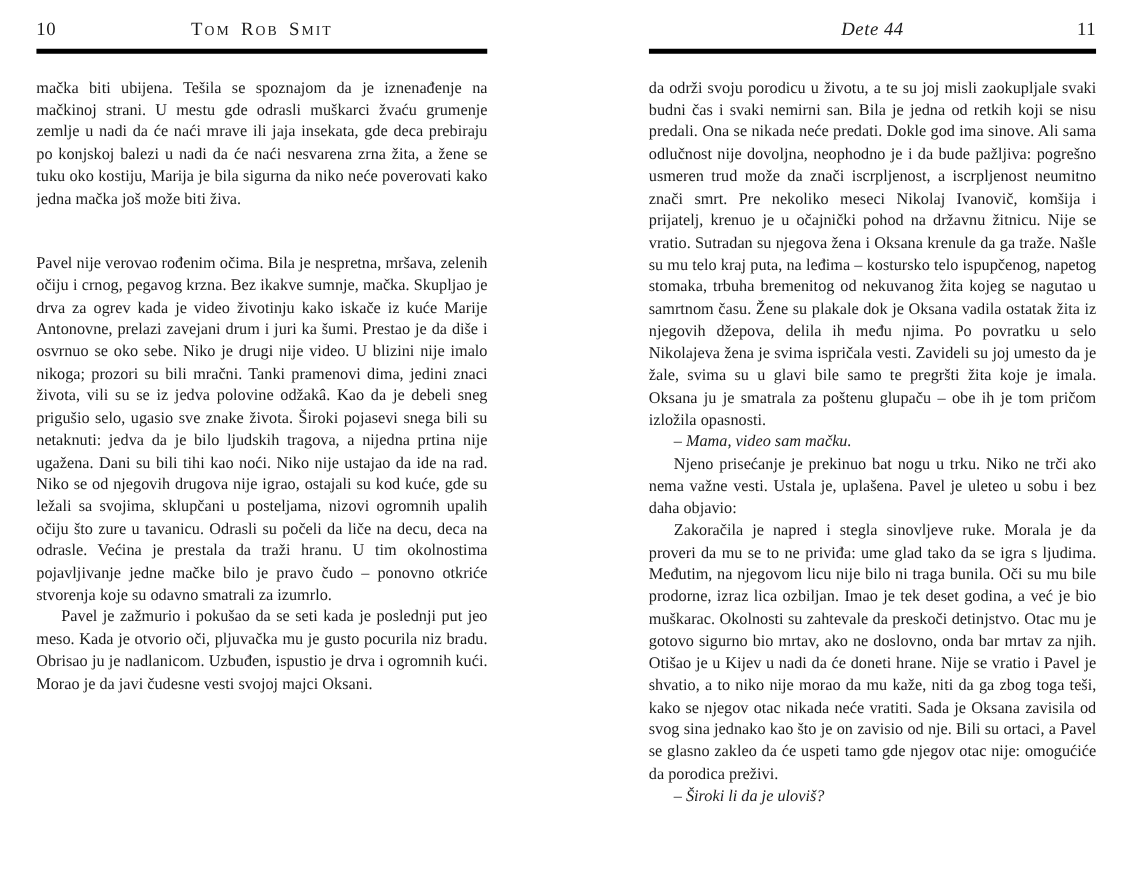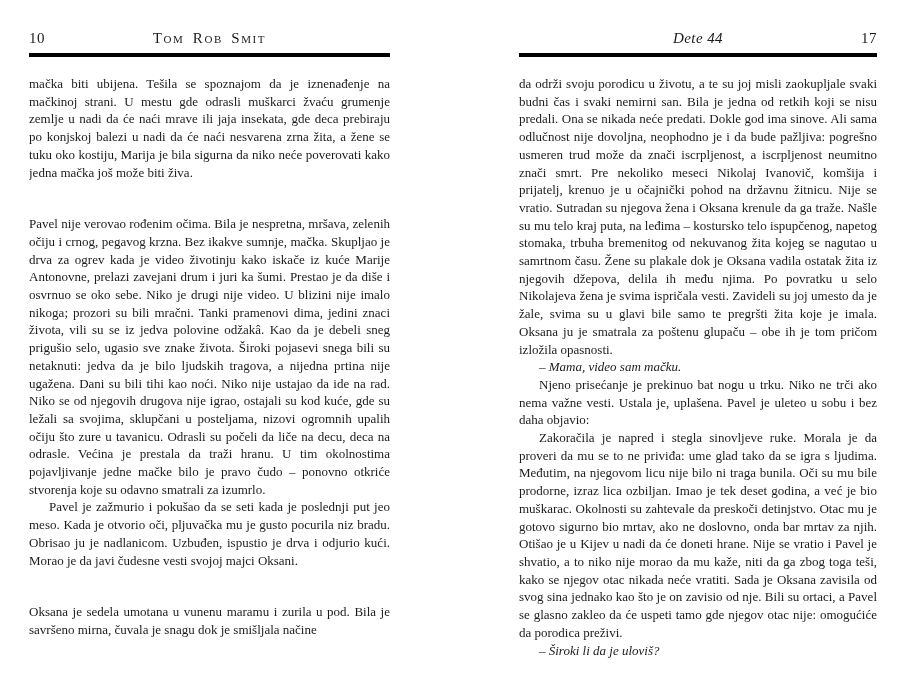--- a/index.html
+++ b/index.html
@@ -10,21 +10,21 @@
     color: #1b1b1b;
     overflow: hidden;
     position: relative;
   }
   .spread { position: absolute; inset: 0; }
   .page { position: absolute; top: 0; overflow: hidden; height: 700px; }
   .page-left  { left: 29px;  width: 361px; }
   .page-right { left: 519px; width: 358px; }
 
   .page-header {
-    padding-top: 29px;
+    padding-top: 15px;
     display: grid;
     grid-template-columns: 1fr auto 1fr;
     align-items: baseline;
     font-size: 15px;
     line-height: 19px;
   }
   .page-header .slot-left  { justify-self: start; }
   .page-header .slot-mid   { justify-self: center; }
   .page-header .slot-right { justify-self: end; }
   .running-head-caps {
@@ -57,30 +57,29 @@
   <section class="page page-left">
     <header class="page-header">
       <span class="slot-left pagenum">10</span>
       <span class="slot-mid running-head-caps">Tom Rob Smit</span>
       <span class="slot-right"></span>
     </header>
     <div class="rule"></div>
     <div class="bodytext">
       <p>mačka biti ubijena. Tešila se spoznajom da je iznenađenje na mačkinoj strani. U mestu gde odrasli muškarci žvaću grumenje zemlje u nadi da će naći mrave ili jaja insekata, gde deca prebiraju po konjskoj balezi u nadi da će naći nesvarena zrna žita, a žene se tuku oko kostiju, Marija je bila sigurna da niko neće poverovati kako jedna mačka još može biti živa.</p>
       <p class="gap">Pavel nije verovao rođenim očima. Bila je nespretna, mršava, zelenih očiju i crnog, pegavog krzna. Bez ikakve sumnje, mačka. Skupljao je drva za ogrev kada je video životinju kako iskače iz kuće Marije Antonovne, prelazi zavejani drum i juri ka šumi. Prestao je da diše i osvrnuo se oko sebe. Niko je drugi nije video. U blizini nije imalo nikoga; prozori su bili mračni. Tanki pramenovi dima, jedini znaci života, vili su se iz jedva polovine odžakâ. Kao da je debeli sneg prigušio selo, ugasio sve znake života. Široki pojasevi snega bili su netaknuti: jedva da je bilo ljudskih tragova, a nijedna prtina nije ugažena. Dani su bili tihi kao noći. Niko nije ustajao da ide na rad. Niko se od njegovih drugova nije igrao, ostajali su kod kuće, gde su ležali sa svojima, sklupčani u posteljama, nizovi ogromnih upalih očiju što zure u tavanicu. Odrasli su počeli da liče na decu, deca na odrasle. Većina je prestala da traži hranu. U tim okolnostima pojavljivanje jedne mačke bilo je pravo čudo – ponovno otkriće stvorenja koje su odavno smatrali za izumrlo.</p>
-      <p class="indent">Pavel je zažmurio i pokušao da se seti kada je poslednji put jeo meso. Kada je otvorio oči, pljuvačka mu je gusto pocurila niz bradu. Obrisao ju je nadlanicom. Uzbuđen, ispustio je drva i odjurio kući. Morao je da javi čudesne vesti svojoj majci Oksani.</p>
-      <p class="gap">Oksana je sedela umotana u vunenu maramu i zurila u pod. Bila je savršeno mirna, čuvala je snagu dok je smišljala načine</p>
+      <p class="indent">Pavel je zažmurio i pokušao da se seti kada je poslednji put jeo meso. Kada je otvorio oči, pljuvačka mu je gusto pocurila niz bradu. Obrisao ju je nadlanicom. Uzbuđen, ispustio je drva i ogromnih kući. Morao je da javi čudesne vesti svojoj majci Oksani.</p>
     </div>
   </section>
 
   <section class="page page-right">
     <header class="page-header">
       <span class="slot-left"></span>
       <span class="slot-mid running-head-italic">Dete 44</span>
-      <span class="slot-right pagenum">17</span>
+      <span class="slot-right pagenum">11</span>
     </header>
     <div class="rule"></div>
     <div class="bodytext">
       <p>da održi svoju porodicu u životu, a te su joj misli zaokupljale svaki budni čas i svaki nemirni san. Bila je jedna od retkih koji se nisu predali. Ona se nikada neće predati. Dokle god ima sinove. Ali sama odlučnost nije dovoljna, neophodno je i da bude pažljiva: pogrešno usmeren trud može da znači iscrpljenost, a iscrpljenost neumitno znači smrt. Pre nekoliko meseci Nikolaj Ivanovič, komšija i prijatelj, krenuo je u očajnički pohod na državnu žitnicu. Nije se vratio. Sutradan su njegova žena i Oksana krenule da ga traže. Našle su mu telo kraj puta, na leđima – kostursko telo ispupčenog, napetog stomaka, trbuha bremenitog od nekuvanog žita kojeg se nagutao u samrtnom času. Žene su plakale dok je Oksana vadila ostatak žita iz njegovih džepova, delila ih među njima. Po povratku u selo Nikolajeva žena je svima ispričala vesti. Zavideli su joj umesto da je žale, svima su u glavi bile samo te pregršti žita koje je imala. Oksana ju je smatrala za poštenu glupaču – obe ih je tom pričom izložila opasnosti.</p>
       <p class="indent dialogue">– Mama, video sam mačku.</p>
       <p class="indent">Njeno prisećanje je prekinuo bat nogu u trku. Niko ne trči ako nema važne vesti. Ustala je, uplašena. Pavel je uleteo u sobu i bez daha objavio:</p>
       <p class="indent">Zakoračila je napred i stegla sinovljeve ruke. Morala je da proveri da mu se to ne priviđa: ume glad tako da se igra s ljudima. Međutim, na njegovom licu nije bilo ni traga bunila. Oči su mu bile prodorne, izraz lica ozbiljan. Imao je tek deset godina, a već je bio muškarac. Okolnosti su zahtevale da preskoči detinjstvo. Otac mu je gotovo sigurno bio mrtav, ako ne doslovno, onda bar mrtav za njih. Otišao je u Kijev u nadi da će doneti hrane. Nije se vratio i Pavel je shvatio, a to niko nije morao da mu kaže, niti da ga zbog toga teši, kako se njegov otac nikada neće vratiti. Sada je Oksana zavisila od svog sina jednako kao što je on zavisio od nje. Bili su ortaci, a Pavel se glasno zakleo da će uspeti tamo gde njegov otac nije: omogućiće da porodica preživi.</p>
       <p class="indent dialogue">– Široki li da je uloviš?</p>
     </div>
   </section>

